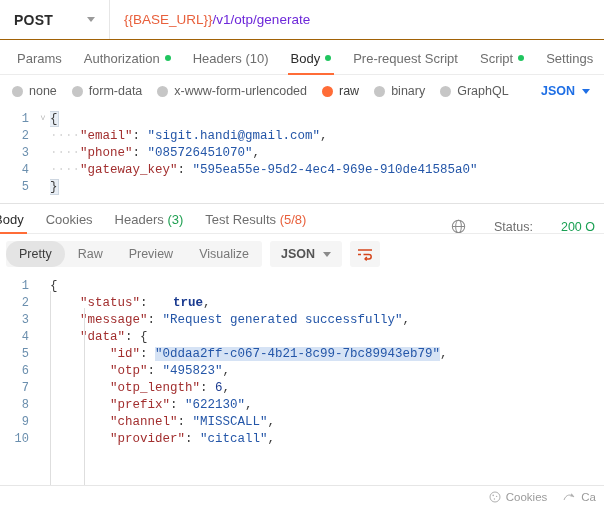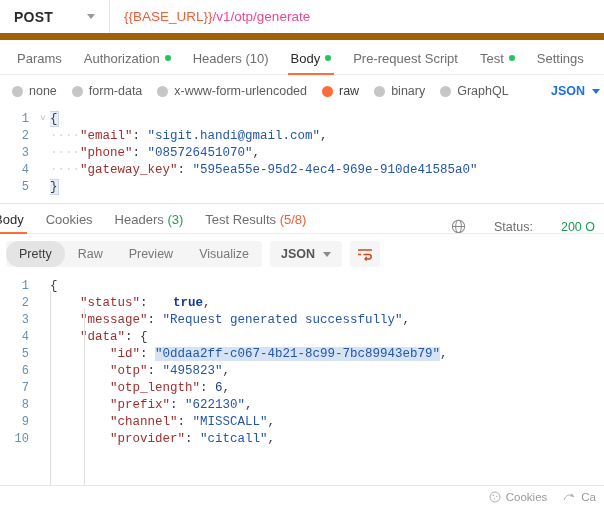--- a/index.html
+++ b/index.html
@@ -12,40 +12,40 @@
     font-family: "Liberation Sans", sans-serif;
     -webkit-font-smoothing: antialiased;
   }
 
   .app { width: 604px; height: 508px; position: relative; display: flex; flex-direction: column; background:#fff; }
 
   
   .urlbar {
     height: 40px; min-height: 40px;
     display: flex; align-items: stretch;
-    border-bottom: 7px solid #a16207;
+    border-bottom: 1px solid #a16207;
     background: #fff;
     justify-content: flex-end;
   }
   .method-box {
     width: 110px; display: flex; align-items: center;
     padding: 0 12px 0 14px; justify-content: space-between;
     border-right: 1px solid #e6e6e6;
   }
   .method-label { font-size: 14px; font-weight: 700; color: #2b2b2b; letter-spacing: .2px; }
   .chev {
     width: 0; height: 0; border-left: 4.5px solid transparent; border-right: 4.5px solid transparent;
     border-top: 5px solid #9a9a9a; margin-right: 2px;
   }
   .url-field {
     flex: 1; display: flex; align-items: center; padding: 0 14px;
     font-size: 13.5px; color: #2b2b2b; white-space: nowrap; overflow: hidden;
   }
   .url-var { color: #e8603c; }
-  .url-path { color: #ec4899; }
+  .url-path { color: #6d28d9; }
 
   
   .req-tabs {
     height: 35px; min-height: 35px;
     display: flex; align-items: flex-end;
     padding: 0 0 0 6px;
     background: #fff;
     position: relative;
   }
   .req-tabs::after {
@@ -60,21 +60,21 @@
   .rtab.active { color: #2b2b2b; }
   .rtab.active .underline {
     position:absolute; left: 8px; right: 8px; bottom: 0; height: 2px; background: #ff6c37; z-index:2;
   }
   .dot-green { width: 6px; height: 6px; border-radius: 50%; background: #20c55f; display:inline-block; }
 
   
   .bodytype {
     height: 32px; min-height: 32px;
     display: flex; align-items: center; gap: 0;
-    padding: 0 0 0 12px;
+    padding: 0 10px 0 12px;
     background: #fff;
   }
   .radio-opt {
     display: flex; align-items: center; gap: 6px;
     font-size: 12.5px; color: #5d5d5d; white-space: nowrap;
     padding-right: 15px; cursor: pointer;
   }
   .radio-dot {
     width: 11px; height: 11px; border-radius: 50%; background: #c6c6c6; flex: 0 0 auto;
   }
@@ -202,21 +202,21 @@
     </div>
     <div class="rtab active">
       <span>Body</span>
       <span class="dot-green"></span>
       <span class="underline"></span>
     </div>
     <div class="rtab">
       <span>Pre-request Script</span>
     </div>
     <div class="rtab">
-      <span>Test</span>
+      <span>Script</span>
       <span class="dot-green"></span>
     </div>
     <div class="rtab">
       <span>Settings</span>
     </div>
   </div>
 
   <div class="bodytype">
     <div class="radio-opt">
       <span class="radio-dot"></span>

